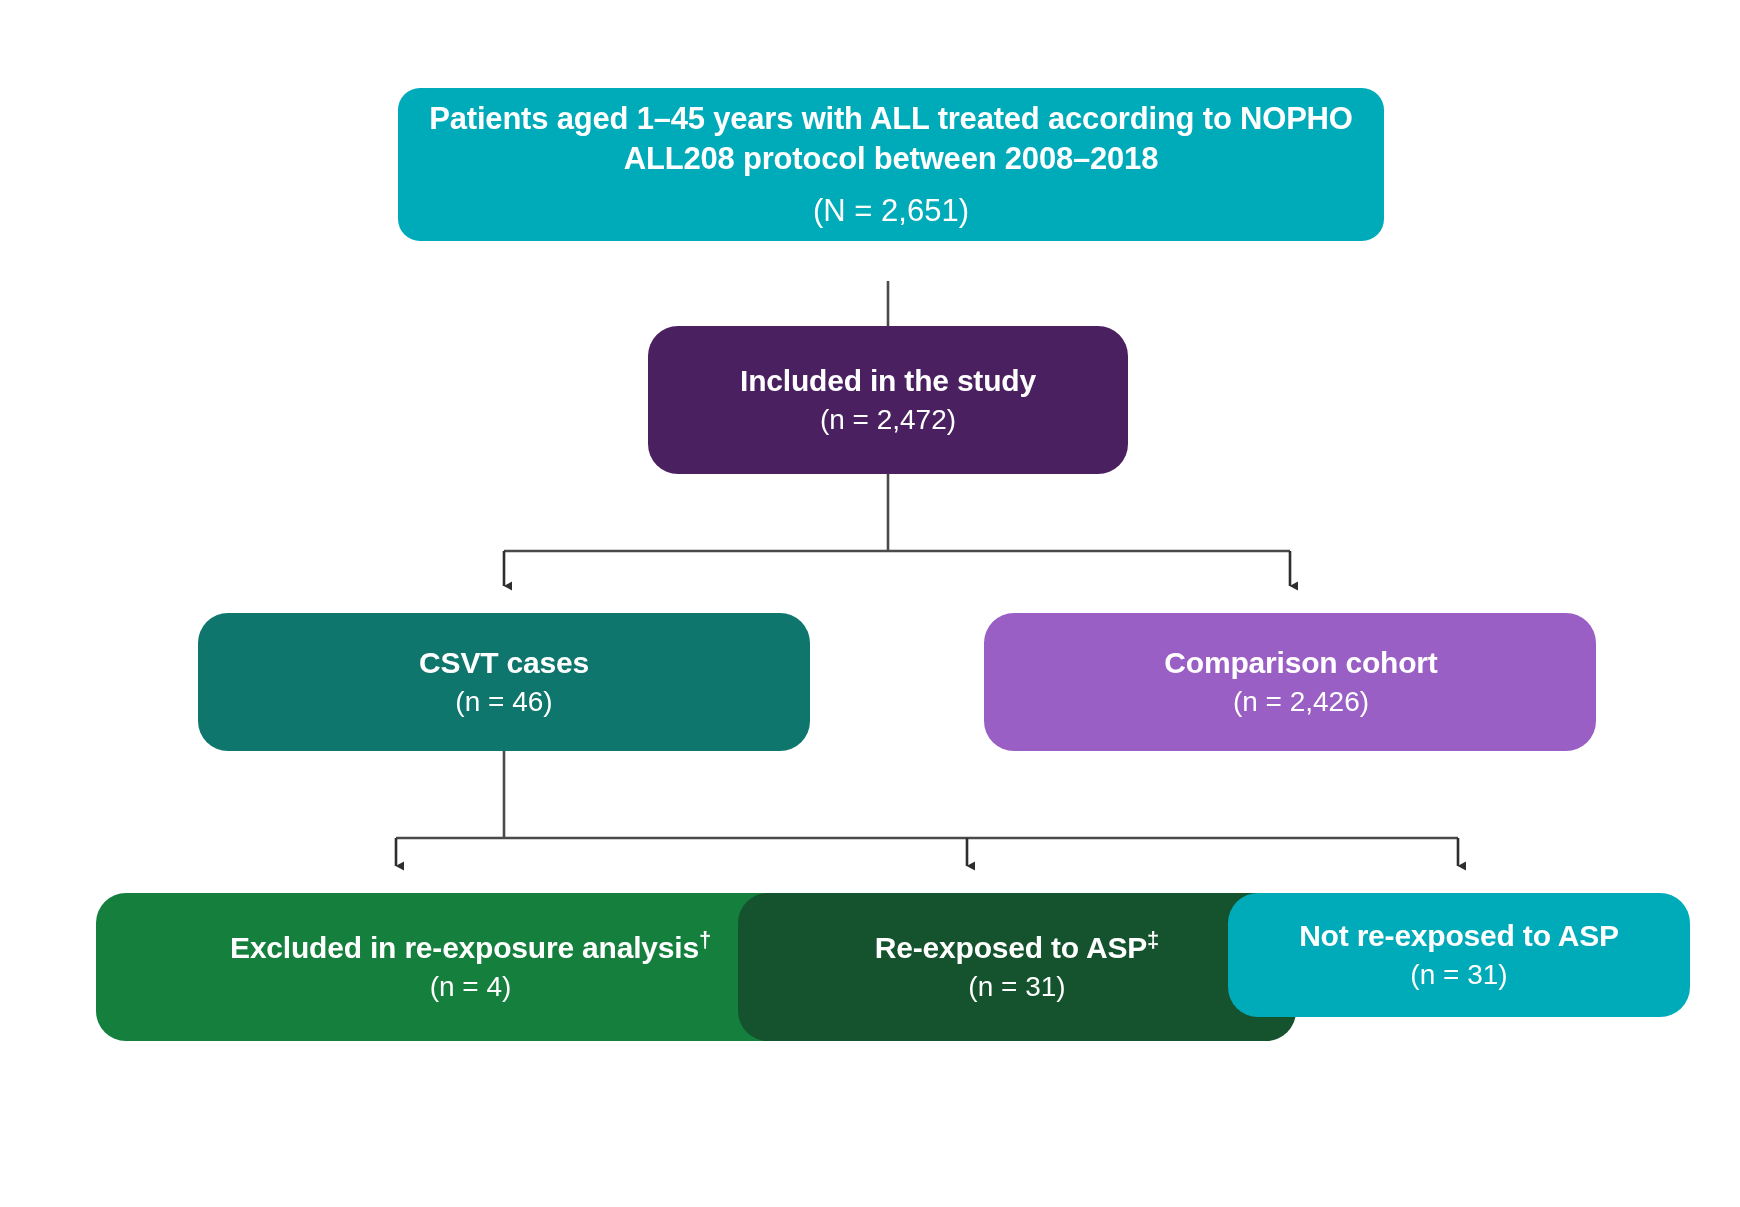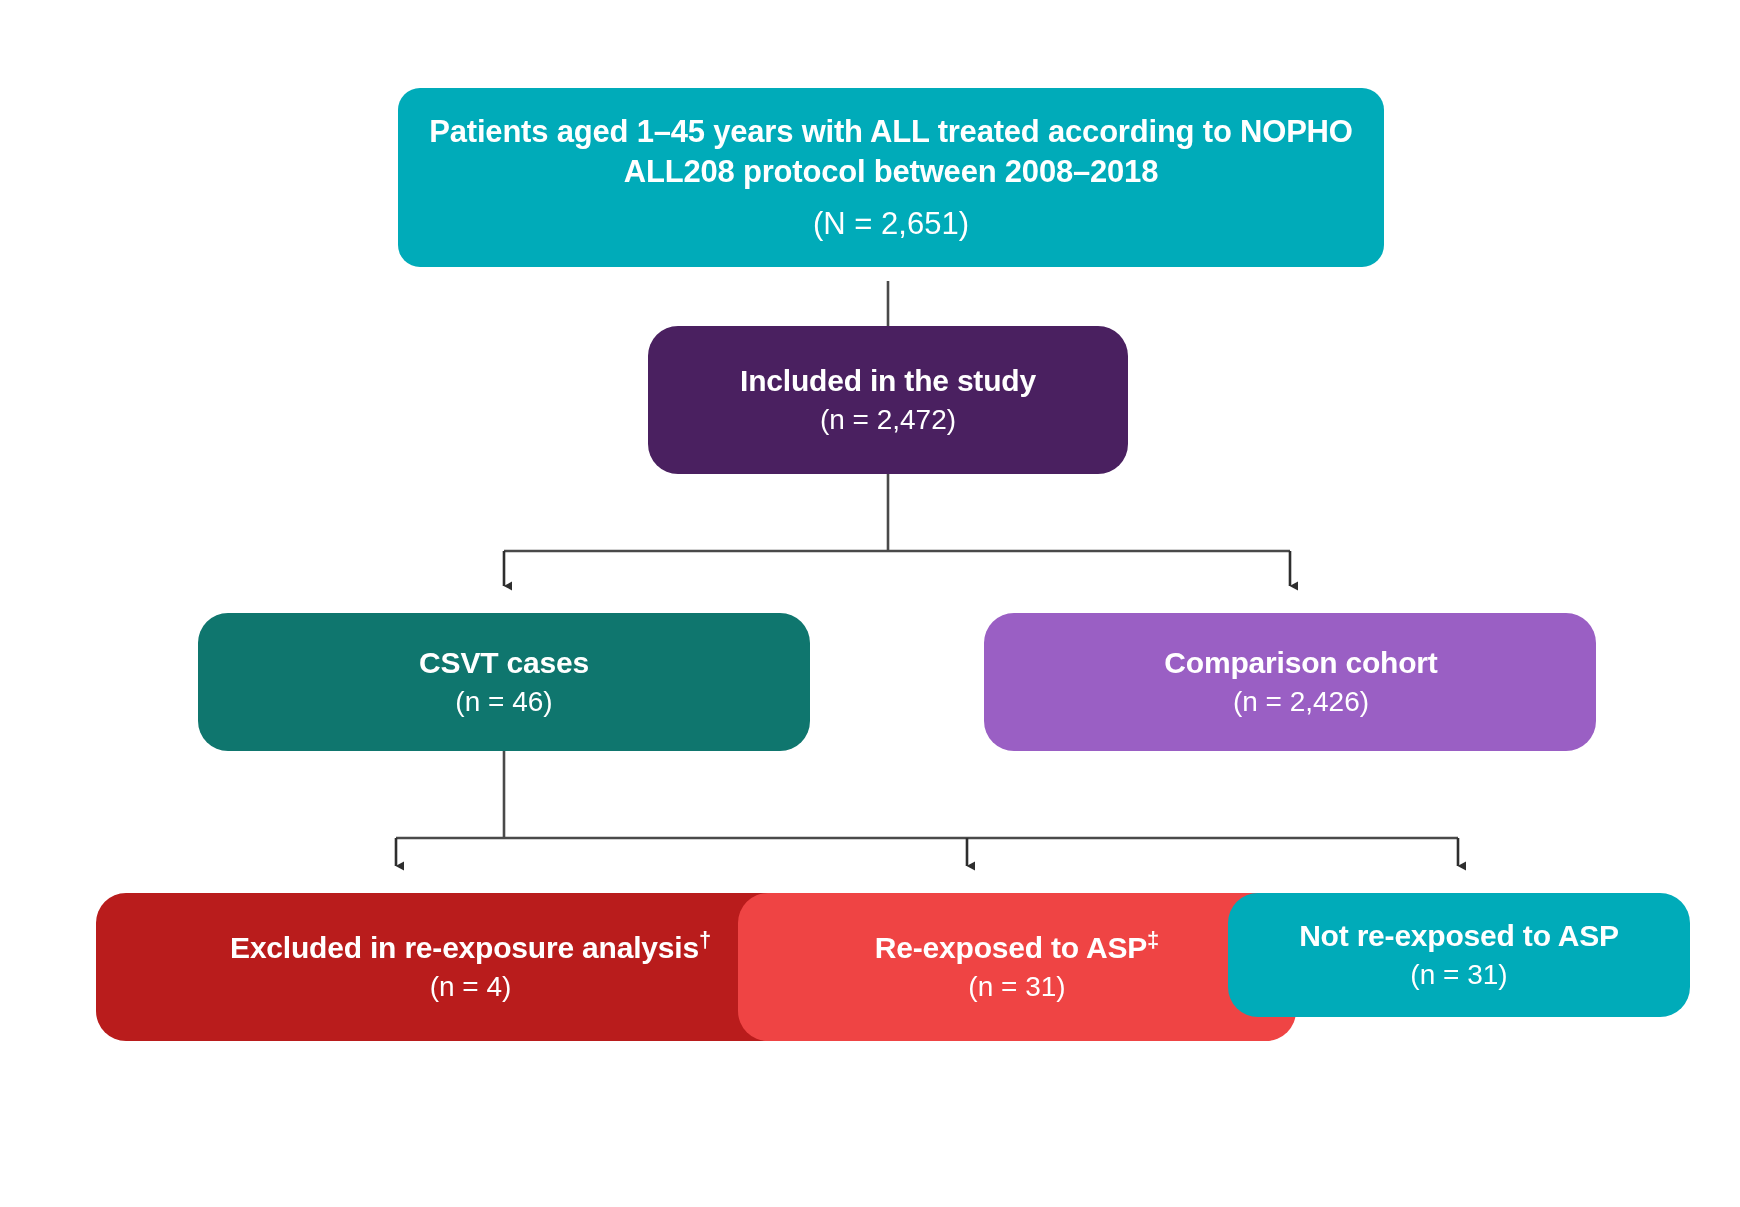--- a/index.html
+++ b/index.html
@@ -50,21 +50,21 @@
     font-weight: bold;
   }
   .node .count {
     font-weight: normal;
     font-size: 28px;
     margin-top: 4px;
   }
 
   
   #node-screened {
-    left: 398px;  top: 88px;  width: 986px;  height: 179px;
+    left: 398px;  top: 88px;  width: 986px;  height: 153px;
     background: #00ABB9;
     border-radius: 22px;
   }
   #node-screened .title { font-size: 31px; line-height: 1.3; }
   #node-screened .count { font-size: 31px; margin-top: 12px; }
 
   #node-included {
     left: 648px; top: 326px; width: 480px; height: 148px;
     background: #4A2060;
   }
@@ -75,27 +75,27 @@
   }
 
   #node-comparison {
     left: 984px; top: 613px; width: 612px; height: 138px;
     background: #9A5FC4;
     padding-left: 36px;
   }
 
   #node-excluded {
     left: 96px;  top: 893px; width: 749px; height: 148px;
-    background: #b91c1c;
+    background: #15803d;
   }
   #node-excluded .title { font-size: 30px; }
 
   #node-reexposed {
     left: 738px; top: 893px; width: 558px; height: 148px;
-    background: #ef4444;
+    background: #14532d;
   }
 
   #node-notreexposed {
     left: 1228px; top: 893px; width: 462px; height: 124px;
     background: #00ABB9;
   }
 </style>
 </head>
 <body>
 

